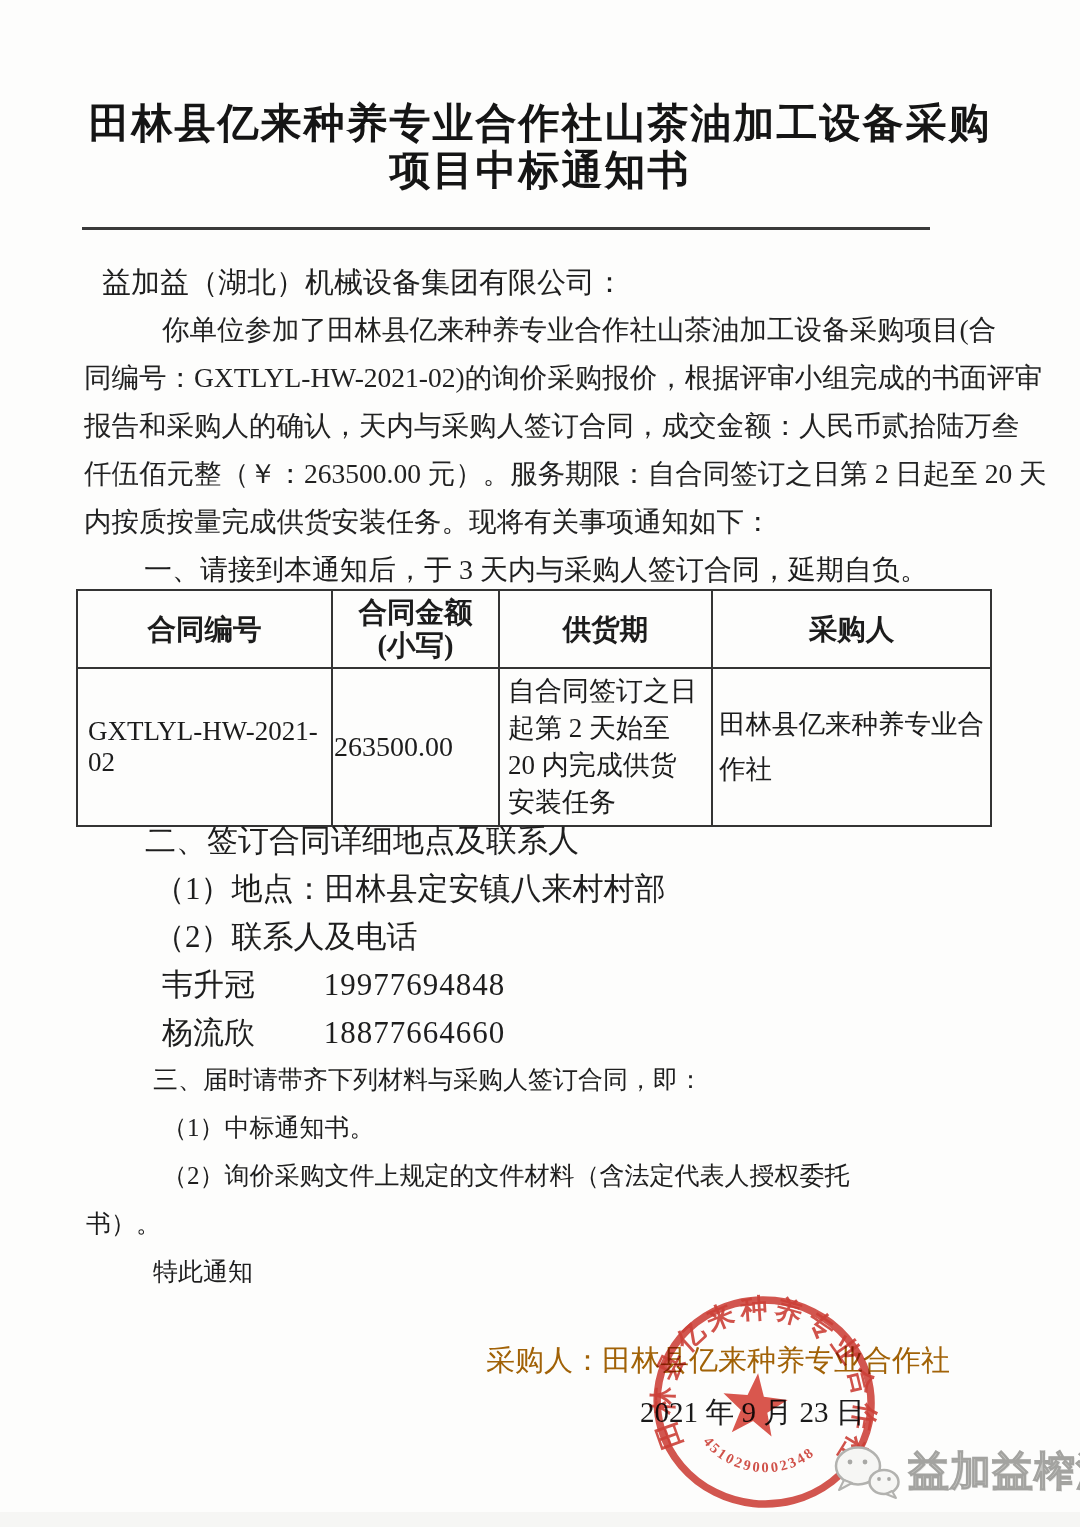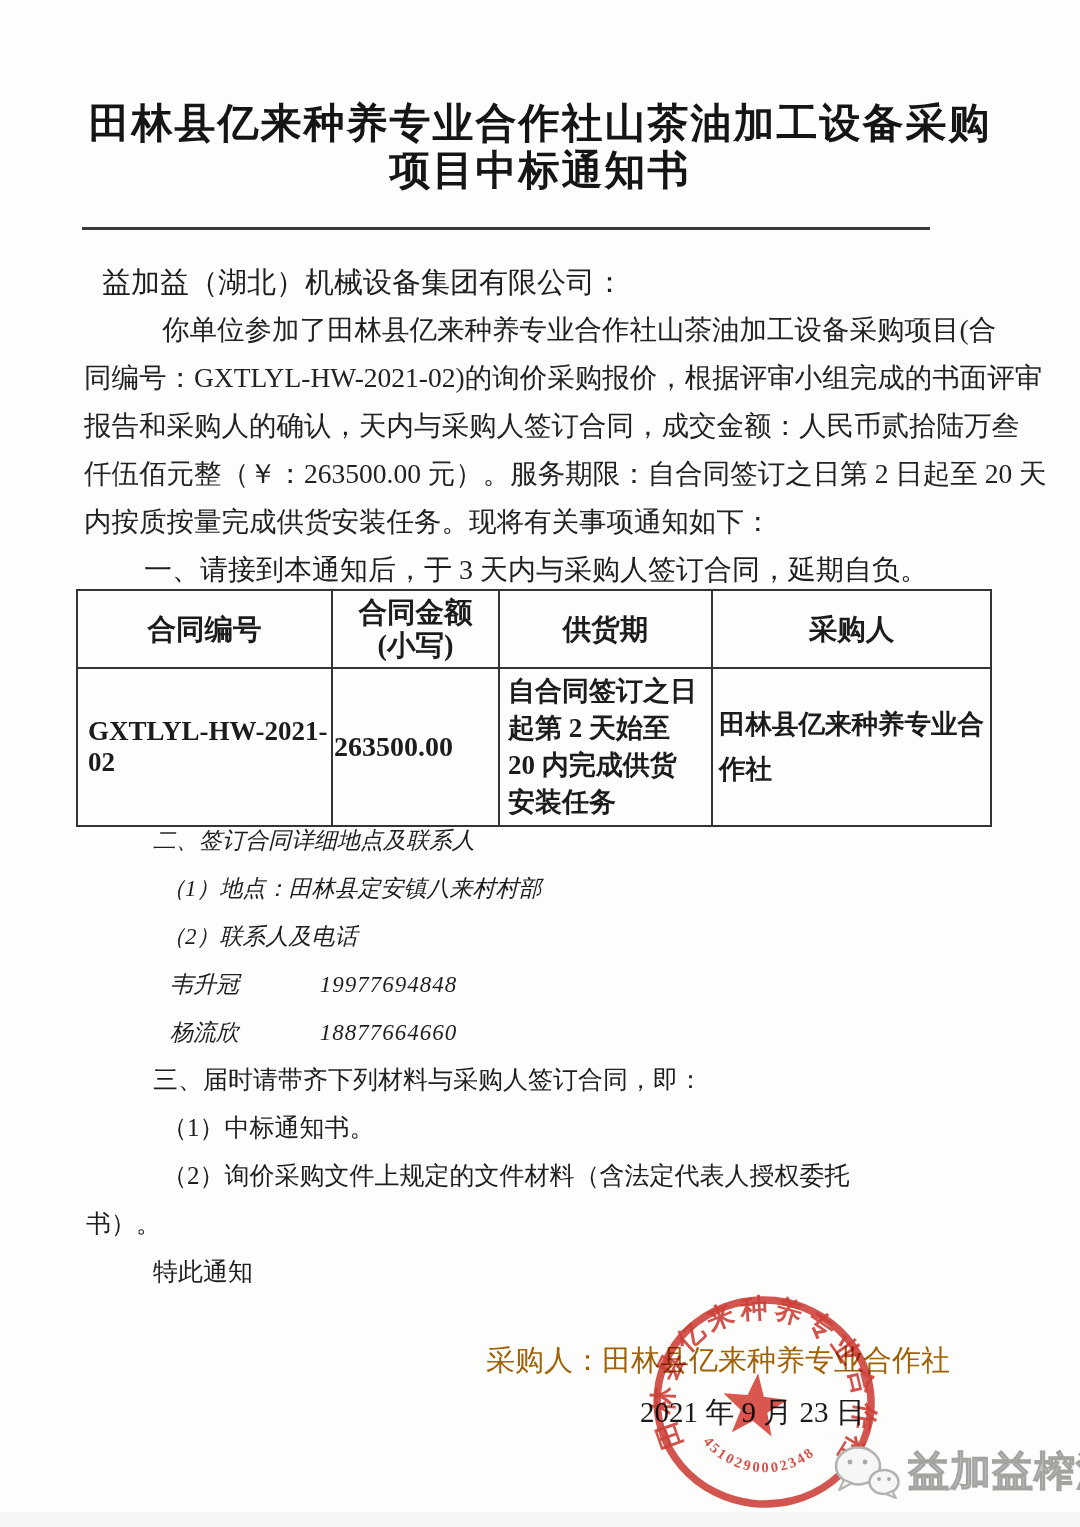--- a/index.html
+++ b/index.html
@@ -34,38 +34,38 @@
   .item-one{
     position:absolute;top:546px;left:86px;
     font-size:28px;line-height:48px;padding-left:58px;white-space:nowrap;
   }
   table.contract{
     position:absolute;top:589px;left:76px;
     border-collapse:collapse;table-layout:fixed;width:914px;
     font-size:28px;color:#1c1c1c;
   }
   table.contract th,table.contract td{
-    border:2px solid #343434;vertical-align:middle;font-weight:bold;
+    border:2px solid #343434;vertical-align:middle;font-weight:normal;
   }
   table.contract th{height:74px;font-weight:700;text-align:center;font-size:28.5px;line-height:33px;}
   table.contract td{height:148px;}
   .col-1{width:255px;} .col-2{width:167px;} .col-3{width:213px;} .col-4{width:279px;}
   td.cell-contract{padding-left:10px;font-size:27px;margin-top:41px;}
   td.cell-amount{text-align:left;font-size:28px;}
   td.cell-delivery{padding:4px 8px;font-size:27px;line-height:37px;}
   td.cell-purchaser{padding:4px 6px;font-size:26.5px;line-height:45px;}
   .section-2{
-    position:absolute;top:817px;left:86px;
-    font-size:23px;line-height:48px;font-style:italic;
+    position:absolute;top:817px;left:78px;
+    font-size:31px;line-height:48px;
   }
   .section-2 .sec-title{padding-left:67px;white-space:nowrap;}
   .section-2 .sec-item{padding-left:76px;white-space:nowrap;}
   .contact-row{padding-left:84px;white-space:nowrap;}
   .contact-name{display:inline-block;min-width:118px;}
-  .contact-phone{display:inline-block;margin-left:26px;letter-spacing:1px;}
+  .contact-phone{display:inline-block;margin-left:36px;letter-spacing:1px;}
   .section-3{
     position:absolute;top:1056px;left:86px;
     font-size:25px;line-height:48px;
   }
   .section-3 .sec-title{padding-left:67px;white-space:nowrap;}
   .section-3 .sec-item{padding-left:76px;white-space:nowrap;}
   .section-3 .sec-cont{padding-left:0;white-space:nowrap;}
   .section-3 .closing{padding-left:67px;white-space:nowrap;}
   .buyer-line{
     position:absolute;top:1336px;left:486px;

